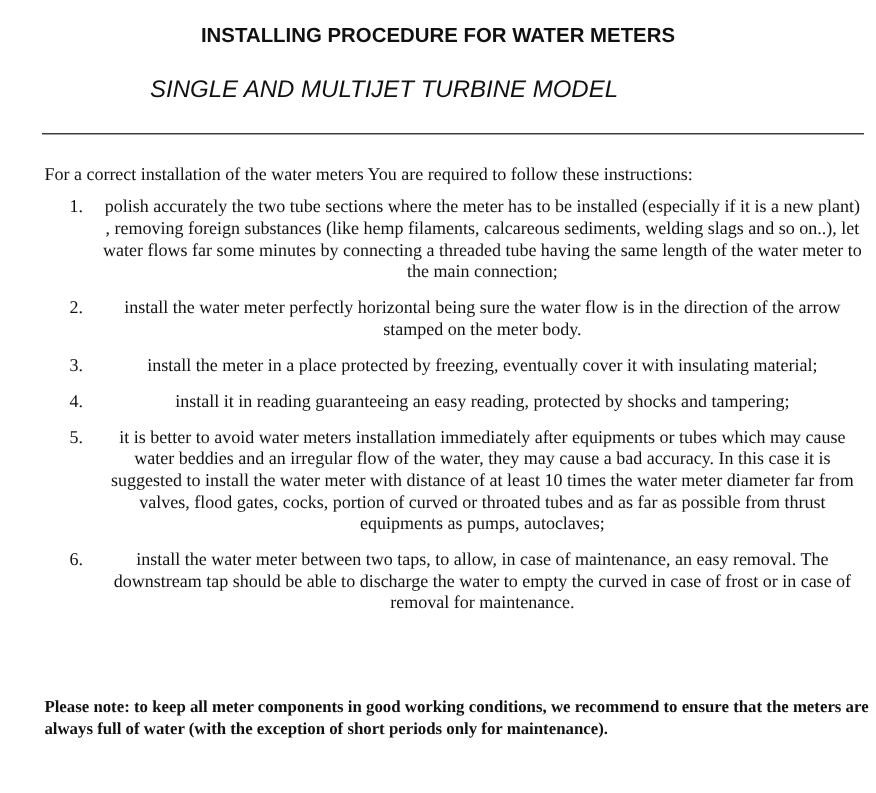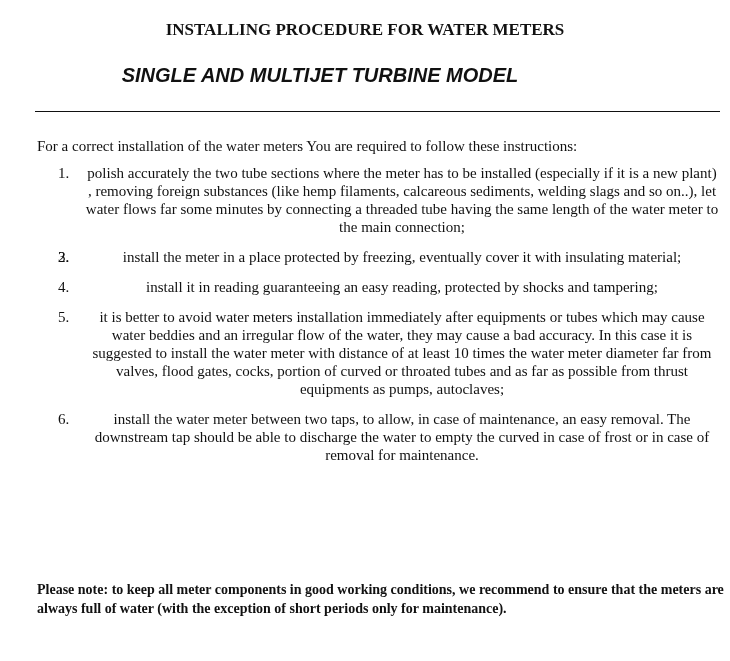--- a/index.html
+++ b/index.html
@@ -4,28 +4,28 @@
   <style>
     html, body { margin: 0; padding: 0; background: #ffffff; }
     body {
       width: 730px; height: 661px; position: relative; overflow: hidden;
       color: #111111;
       font-family: "Liberation Serif", serif;
     }
     .title {
       position: absolute; left: 0; width: 730px; top: 20px;
       text-align: center;
-      font-family: Liberation Serif, serif;
+      font-family: Liberation Sans, sans-serif;
       font-weight: bold; font-size: 17px; letter-spacing: 0px;
     }
     .subtitle {
       position: absolute; left: 0; width: 640px; top: 64px;
       text-align: center;
       font-family: "Liberation Sans", sans-serif;
-      font-weight: bold; font-style: italic; font-size: 20px;
+      font-weight: normal; font-style: italic; font-size: 20px;
     }
     .rule {
       position: absolute; left: 35px; width: 685px; top: 111px;
       border-top: 1.3px solid #111;
     }
     .intro {
       position: absolute; left: 37px; top: 137px; width: 690px;
       font-size: 15px; line-height: 18px; font-family: Liberation Serif, serif;
     }
     .list {
@@ -50,20 +50,21 @@
 
 <div class="intro">For a correct installation of the water meters You are required to follow these instructions:</div>
 
 <ol class="list">
   <li class="item">
     <span class="num">1.</span>
     <span class="item-text">polish accurately the two tube sections where the meter has to be installed (especially if it is a new plant) , removing foreign substances (like hemp filaments, calcareous sediments, welding slags and so on..), let water flows far some minutes by connecting a threaded tube having the same length of the water meter to the main connection;</span>
   </li>
   <li class="item">
     <span class="num">2.</span>
+    <span class="item-text">install the water meter perfectly horizontal being sure the  water flow is in the direction of the arrow stamped on the meter body.</span>
   </li>
   <li class="item">
     <span class="num">3.</span>
     <span class="item-text">install the meter in a place protected by freezing, eventually cover it with insulating material;</span>
   </li>
   <li class="item">
     <span class="num">4.</span>
     <span class="item-text">install it in reading guaranteeing an easy reading, protected by shocks and tampering;</span>
   </li>
   <li class="item">

